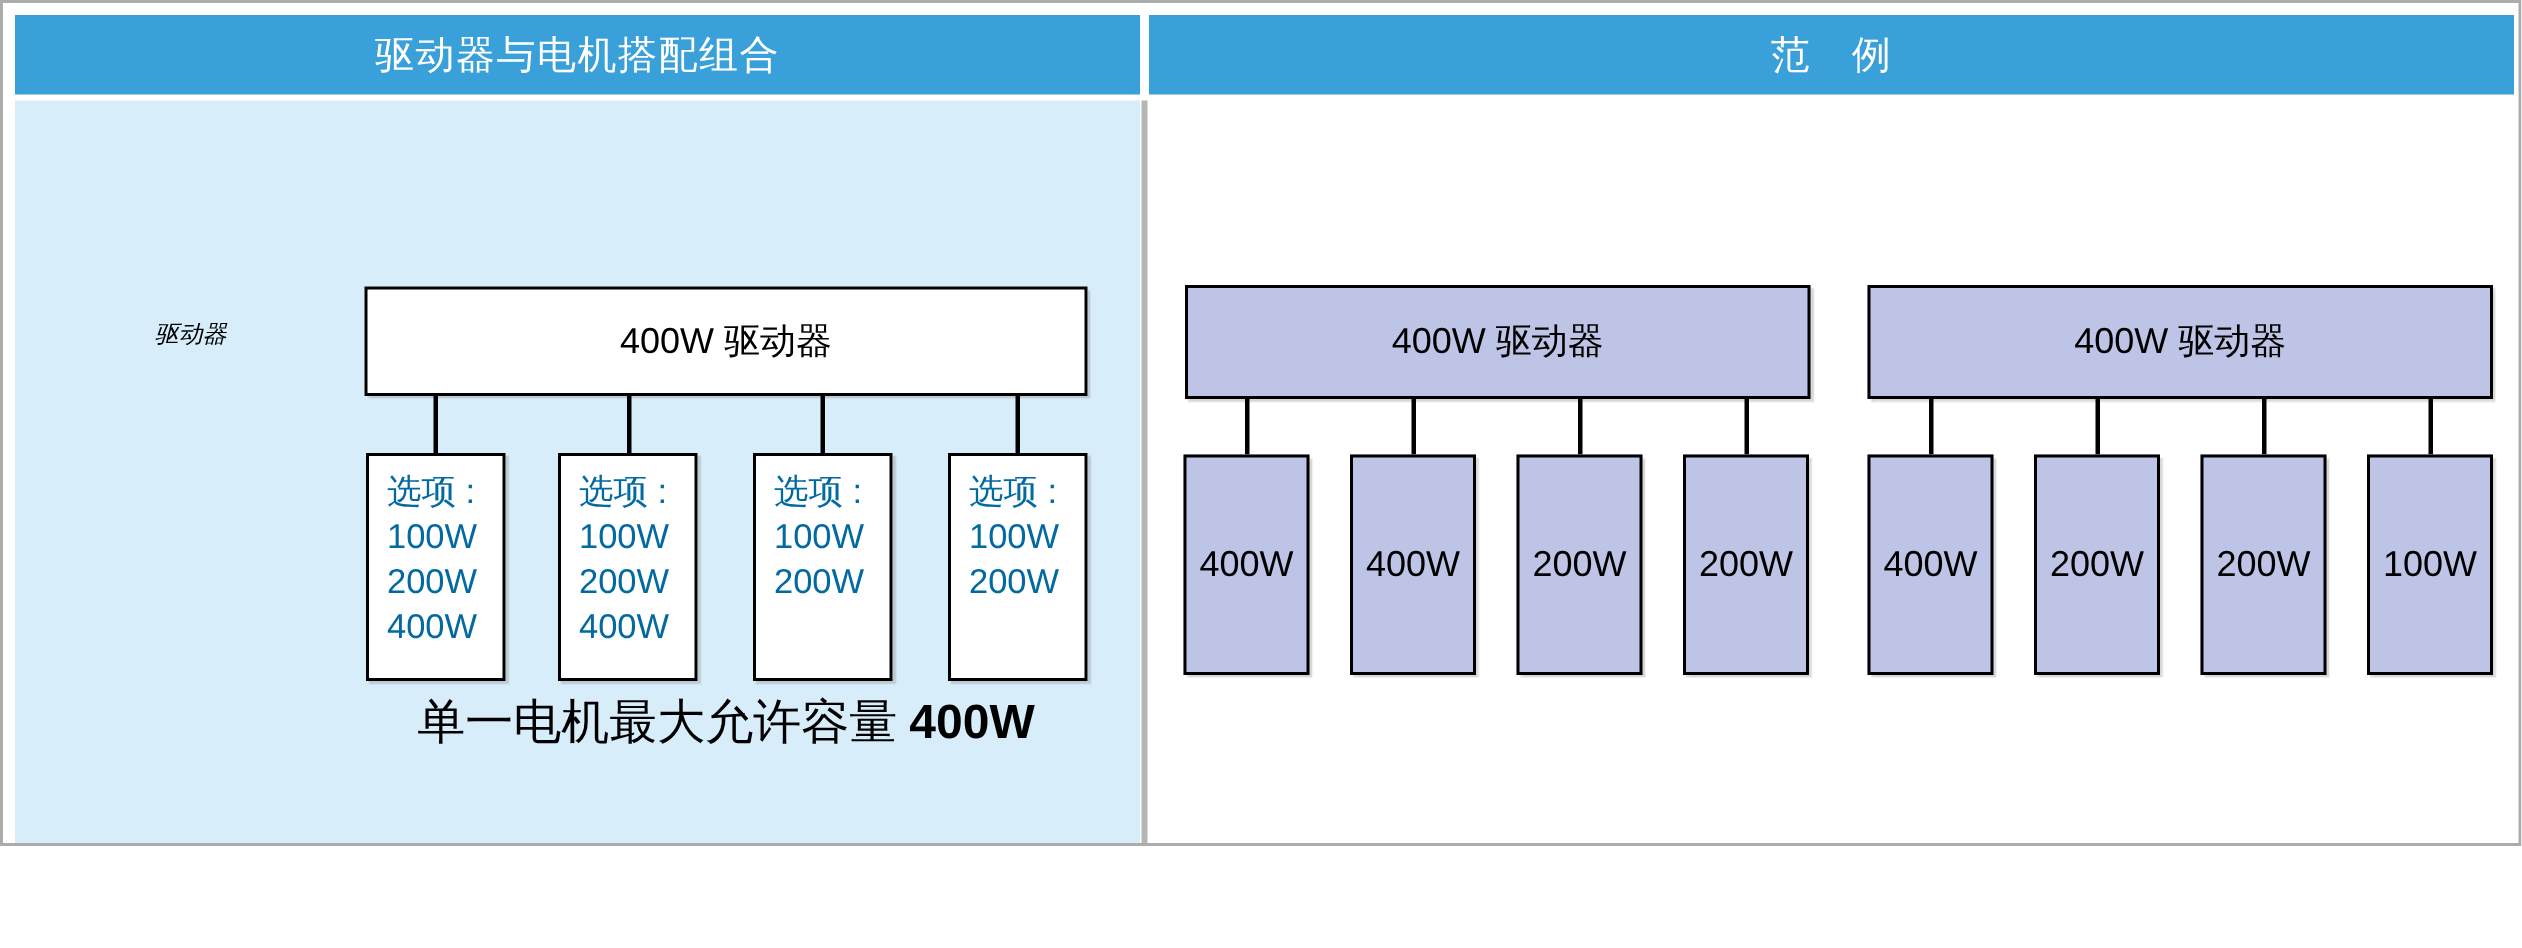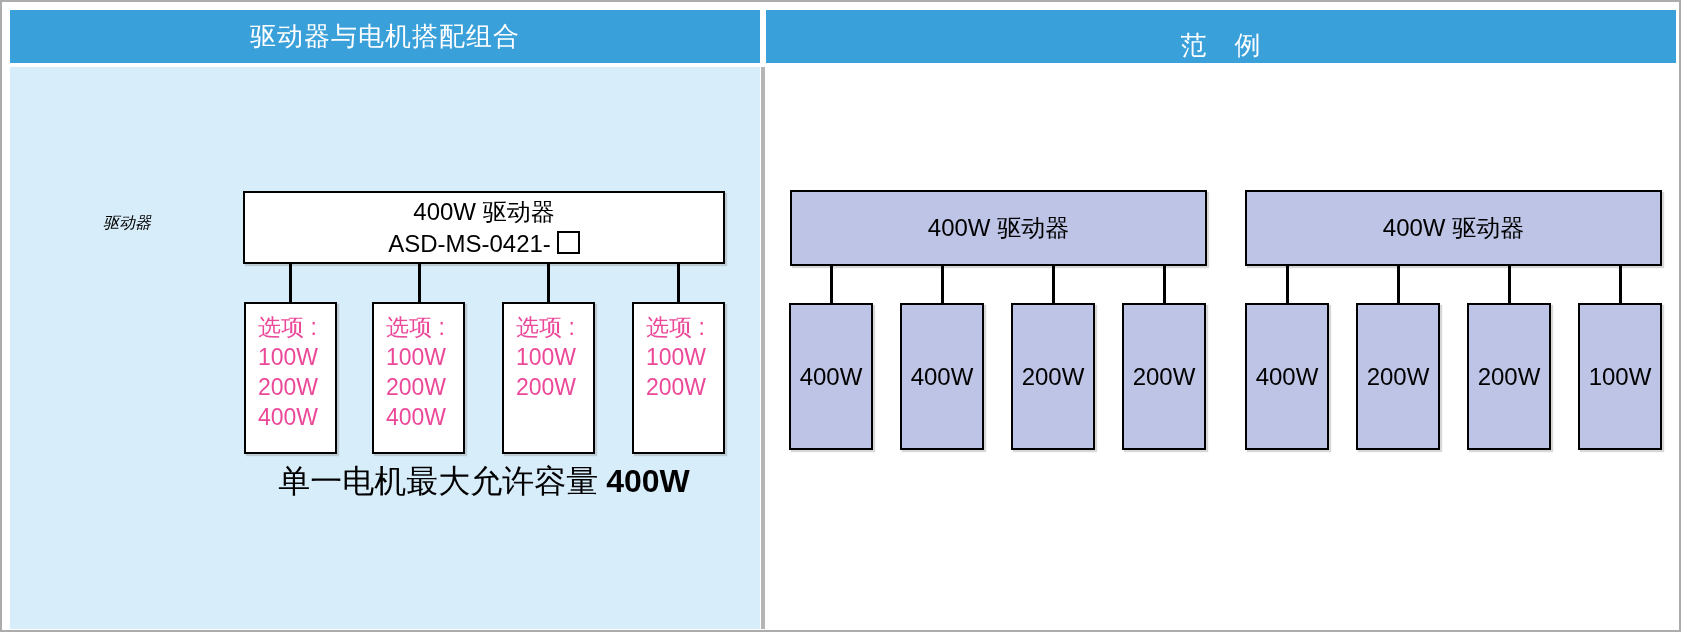--- a/index.html
+++ b/index.html
@@ -1,48 +1,48 @@
 <!DOCTYPE html>
 <html><head>
 <meta charset="utf-8">
 <style>
   html,body{margin:0;padding:0;background:#ffffff;}
   body{font-family:"Liberation Sans","DejaVu Sans",sans-serif;}
   .page{
-    position:relative;width:1681px;height:632px;background:#ffffff;
+    position:relative;width:1681px;height:564px;background:#ffffff;
     border:2px solid #acacac;box-sizing:border-box;overflow:hidden;
   }
   .hdr{
     position:absolute;top:8px;height:53px;background:#39a0da;color:#ffffff;
     display:flex;align-items:center;justify-content:center;
     font-size:26px;letter-spacing:1px;
   }
   .hdr-left{left:8px;width:750px;}
-  .hdr-right{left:764px;width:910px;align-items:flex-end;}
+  .hdr-right{left:764px;width:910px;}
   .panel-left{position:absolute;left:8px;top:65px;width:750px;height:562px;background:#d8edfa;}
   .divider{position:absolute;left:759px;top:65px;width:4px;height:562px;background:#b5b5b5;}
   .row-label{
     position:absolute;color:#000;font-size:16px;text-align:center;font-style:italic;
   }
   .box{
     position:absolute;border:2px solid #000;box-sizing:border-box;
     box-shadow:2px 2px 1px rgba(110,110,110,0.28);
   }
   .driver-box{
     background:#ffffff;display:flex;flex-direction:column;align-items:center;justify-content:center;
     font-size:24px;line-height:32px;color:#000;text-align:center;
   }
   .driver-box.lav{background:#bdc4e6;}
   .sq{
     display:inline-block;width:19px;height:19px;border:2px solid #000;
     margin-left:6px;vertical-align:-2px;background:transparent;
   }
   .conn{position:absolute;width:3px;background:#000;}
   .opt-box{
-    background:#ffffff;color:#ec4899;font-size:23px;line-height:30px;
+    background:#ffffff;color:#0369a1;font-size:23px;line-height:30px;
     padding:8px 12px 0 12px;
   }
   .motor-box{
     background:#bdc4e6;color:#000;font-size:24px;
     display:flex;align-items:center;justify-content:center;
   }
   .footnote{
     position:absolute;color:#000;font-size:32px;text-align:center;
   }
   .footnote b{margin-left:8px;font-weight:bold;}
@@ -59,21 +59,20 @@
     <span>范　例</span>
   </div>
 
   <div class="panel-left"></div>
   <div class="divider"></div>
 
   <div class="row-label" style="left:40px;top:211px;width:170px;">驱动器</div>
 
   <div class="box driver-box" style="left:241px;top:189px;width:482px;height:73px;">
     <div>400W 驱动器</div>
-    <div><span>ASD-MS-0421-</span><span class="sq"></span></div>
   </div>
 
   <div class="conn" style="left:287px;top:262px;height:39px;"></div>
   <div class="conn" style="left:416px;top:262px;height:39px;"></div>
   <div class="conn" style="left:545px;top:262px;height:39px;"></div>
   <div class="conn" style="left:675px;top:262px;height:39px;"></div>
 
   <div class="box opt-box" style="left:242px;top:300px;width:93px;height:152px;">
     <div>选项 :</div>
     <div>100W</div>

